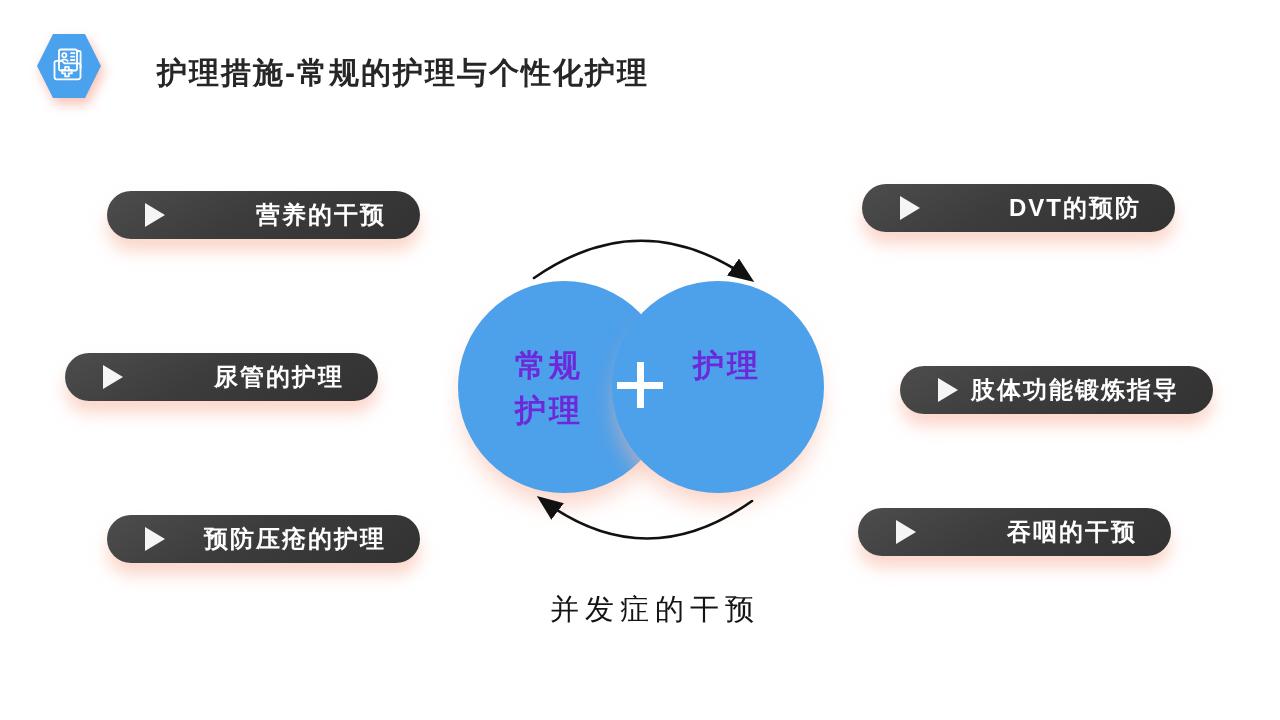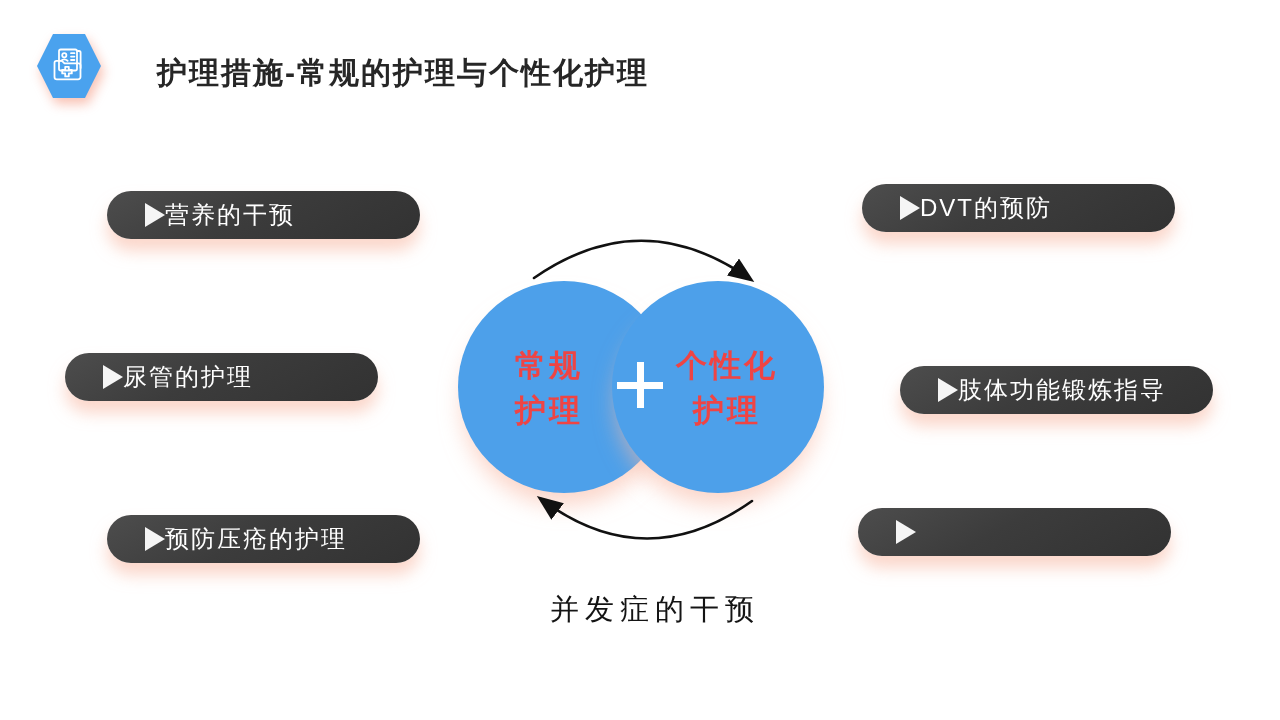--- a/index.html
+++ b/index.html
@@ -56,25 +56,25 @@
   }
   .play-icon {
     width: 0; height: 0;
     border-left: 20px solid #f5f5f5;
     border-top: 12px solid transparent;
     border-bottom: 12px solid transparent;
     flex: 0 0 auto;
   }
   .pill-label {
     flex: 1;
-    text-align: left;
+    text-align: right;
     margin-right: 34px;
     color: #ffffff;
     font-size: 24px;
-    font-weight: normal;
+    font-weight: bold;
     letter-spacing: 2px;
     white-space: nowrap;
   }
   .pill-l1 { left: 107px; top: 191px; }
   .pill-l2 { left: 65px;  top: 353px; }
   .pill-l3 { left: 107px; top: 515px; }
   .pill-r1 { left: 862px; top: 184px; }
   .pill-r2 { left: 900px; top: 366px; }
   .pill-r3 { left: 858px; top: 508px; }
 
@@ -88,21 +88,21 @@
     box-shadow: 0 16px 22px -4px rgba(248, 185, 165, 0.6);
   }
   .circle-left  { left: 458px; }
   .circle-right { left: 612px; }
 
   .circle-label {
     position: absolute;
     top: 343px;
     width: 200px;
     text-align: center;
-    color: #ef4444;
+    color: #6d28d9;
     font-size: 31px;
     font-weight: bold;
     line-height: 45px;
     letter-spacing: 3px;
     white-space: nowrap;
   }
   .circle-label-left  { left: 449px; }
   .circle-label-right { left: 627px; }
 
   .plus-icon {
@@ -186,41 +186,41 @@
   <div class="pill pill-r1">
     <span class="play-icon"></span>
     <span class="pill-label">DVT的预防</span>
   </div>
   <div class="pill pill-r2">
     <span class="play-icon"></span>
     <span class="pill-label">肢体功能锻炼指导</span>
   </div>
   <div class="pill pill-r3">
     <span class="play-icon"></span>
+    <span class="pill-label">吞咽的干预</span>
   </div>
 
   <div class="circle circle-left"></div>
   <div class="circle circle-right"></div>
 
   <svg class="cycle-arrows" viewBox="440 180 400 420">
     <defs>
       <marker id="ah" markerWidth="10" markerHeight="9" refX="8" refY="4" orient="auto">
         <path d="M0,0 L10,4 L0,8 Z" fill="#111111"></path>
       </marker>
     </defs>
     <path d="M 534 278 Q 642 203 750 279" fill="none" stroke="#111111" stroke-width="2.6" stroke-linecap="round" marker-end="url(#ah)"></path>
     <path d="M 752 501 Q 645 577 541 499" fill="none" stroke="#111111" stroke-width="2.6" stroke-linecap="round" marker-end="url(#ah)"></path>
   </svg>
 
   <div class="circle-label circle-label-left">
     <div>常规</div>
     <div>护理</div>
   </div>
   <div class="circle-label circle-label-right">
-    <div>个性化</div>
     <div>护理</div>
   </div>
 
   <div class="plus-icon"></div>
 
   <div class="caption">并发症的干预</div>
 
 </div>
 
 </body></html>

